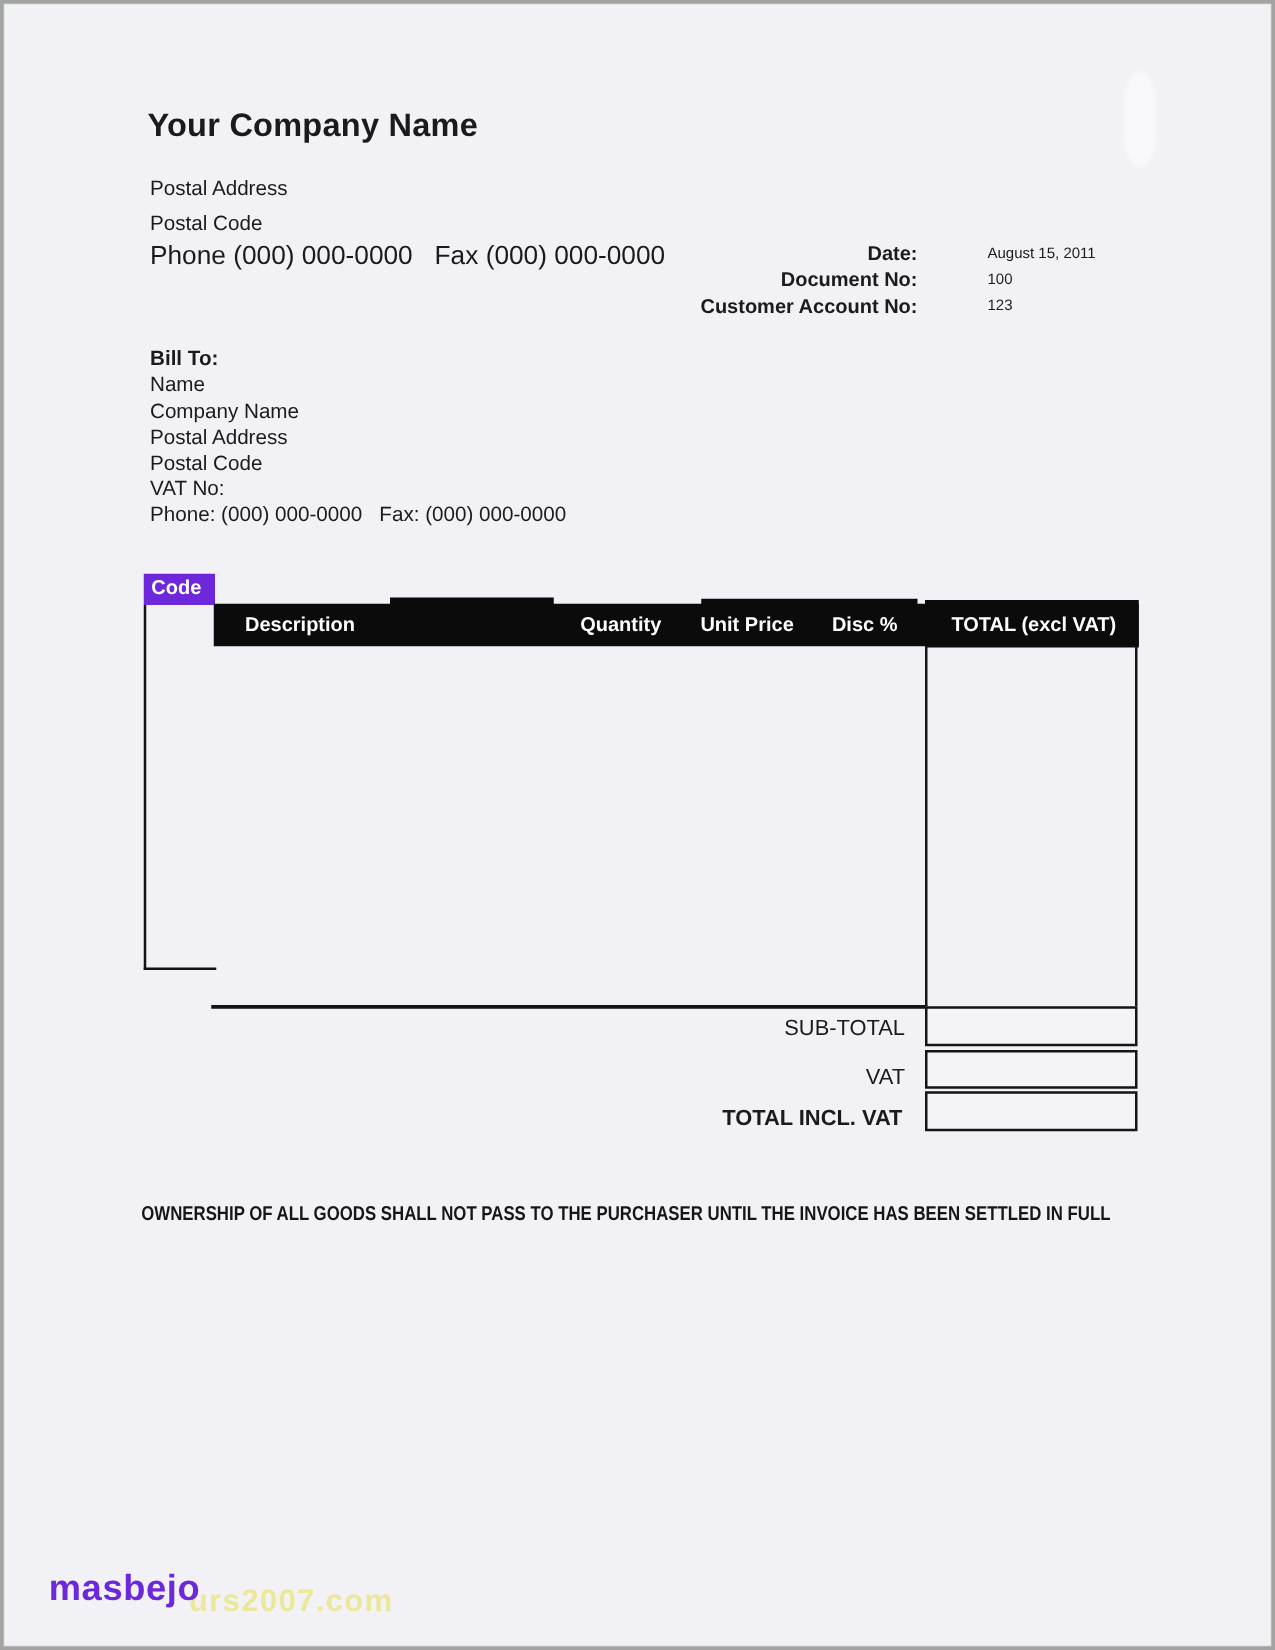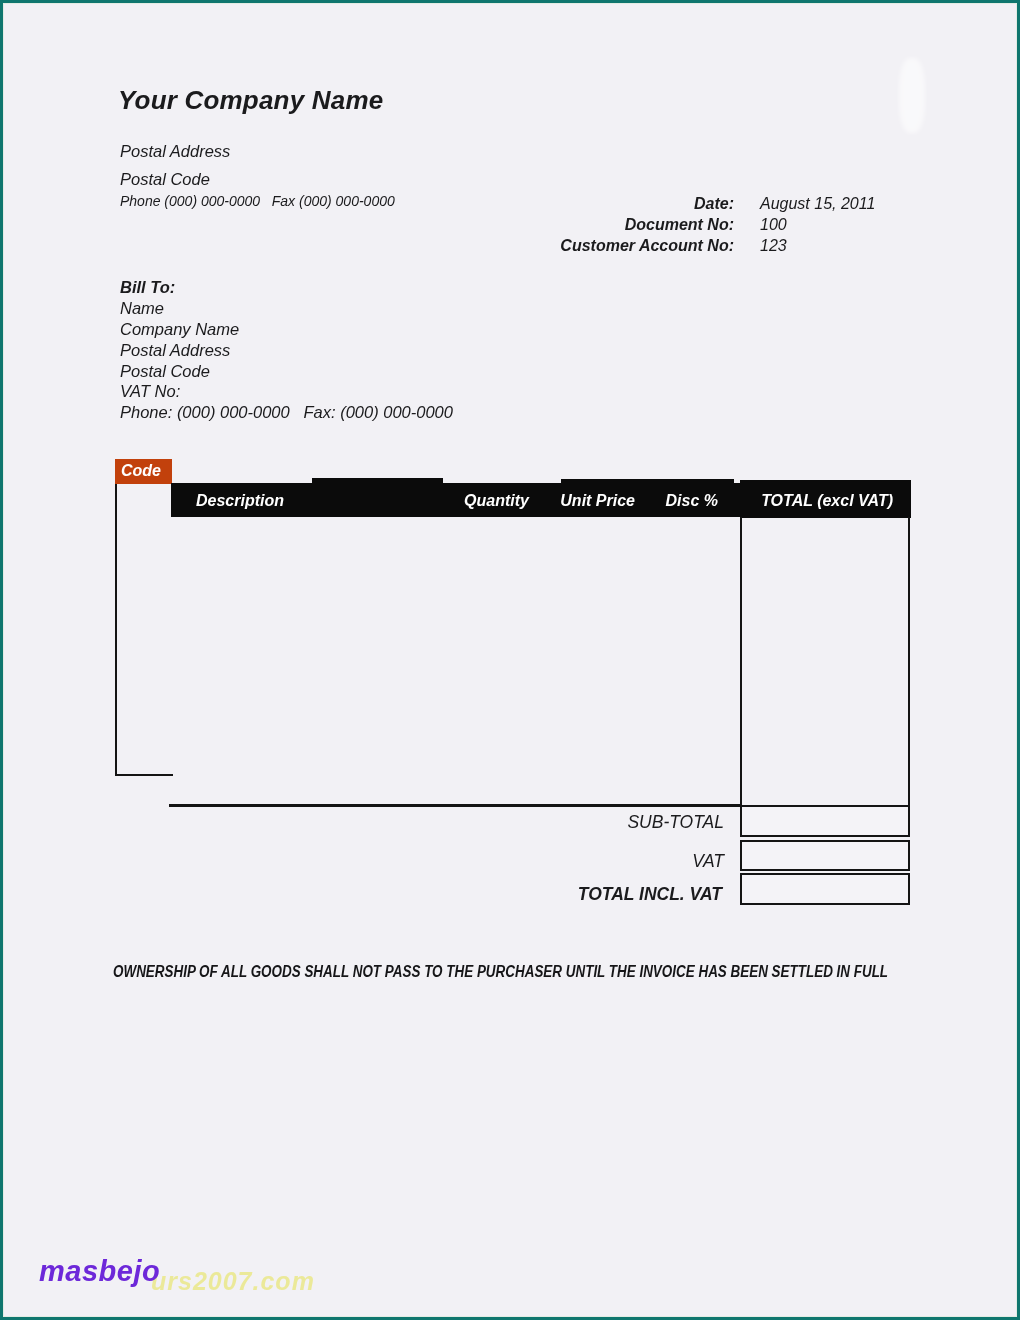--- a/index.html
+++ b/index.html
@@ -9,46 +9,45 @@
     height: 1320px;
     font-family: "Liberation Sans", sans-serif;
     background: #e9e9ec;
   }
   #page {
     position: absolute;
     inset: 0;
     width: 1014px;
     height: 1314px;
     background: #f2f1f5;
-    border: 3px solid #0f766e;
+    border: 3px solid #a3a3a3;
     box-shadow: inset 0 0 0 1px #e3ece3;
     overflow: hidden;
     color: #1b1b1d;
-    font-style: italic;
   }
   .abs { position: absolute; }
   .pre { white-space: pre; }
   .b   { font-weight: bold; }
 
   
   #company-name { left: 115px; top: 82px; font-size: 26px; font-weight: bold; letter-spacing: 0.2px; }
   #company-addr1 { left: 117px; top: 139px; font-size: 16.5px; }
   #company-addr2 { left: 117px; top: 167px; font-size: 16.5px; }
-  #company-phone { left: 117px; top: 190px; font-size: 14px; }
+  #company-phone { left: 117px; top: 190px; font-size: 21px; }
 
   
   #doc-title { right: 130px; top: 112px; font-size: 44px; font-weight: bold; letter-spacing: -0.5px; }
   .meta-label { right: 283px; font-size: 16px; font-weight: bold; text-align: right; }
-  .meta-value { left: 757px; font-size: 16px; }
+  .meta-value { left: 787px; font-size: 12px; }
 
   
   .bill-line { left: 117px; font-size: 16.5px; }
 
   
-  #code-box { left: 112px; top: 456px; width: 57px; height: 25px; background: #c2410c; }
+  #code-box { left: 112px; top: 456px; width: 57px; height: 25px; background: #6d28d9; }
   #code-box span { position: absolute; left: 6px; top: 3px; color: #fff; font-size: 16px; font-weight: bold; }
   #header-bar { left: 168px; top: 480px; width: 740px; height: 34px; background: #0b0b0b; }
   .bar-step { background: #0b0b0b; }
   #total-header-box { left: 737px; top: 477px; width: 171px; height: 38px; background: #0b0b0b; }
   .col-label { top: 489px; color: #ffffff; font-size: 16px; font-weight: bold; z-index: 5; }
 
   #code-column {
     left: 112px; top: 481px; width: 56px; height: 290px;
     border-left: 2.5px solid #141414;
     border-bottom: 2.5px solid #141414;

